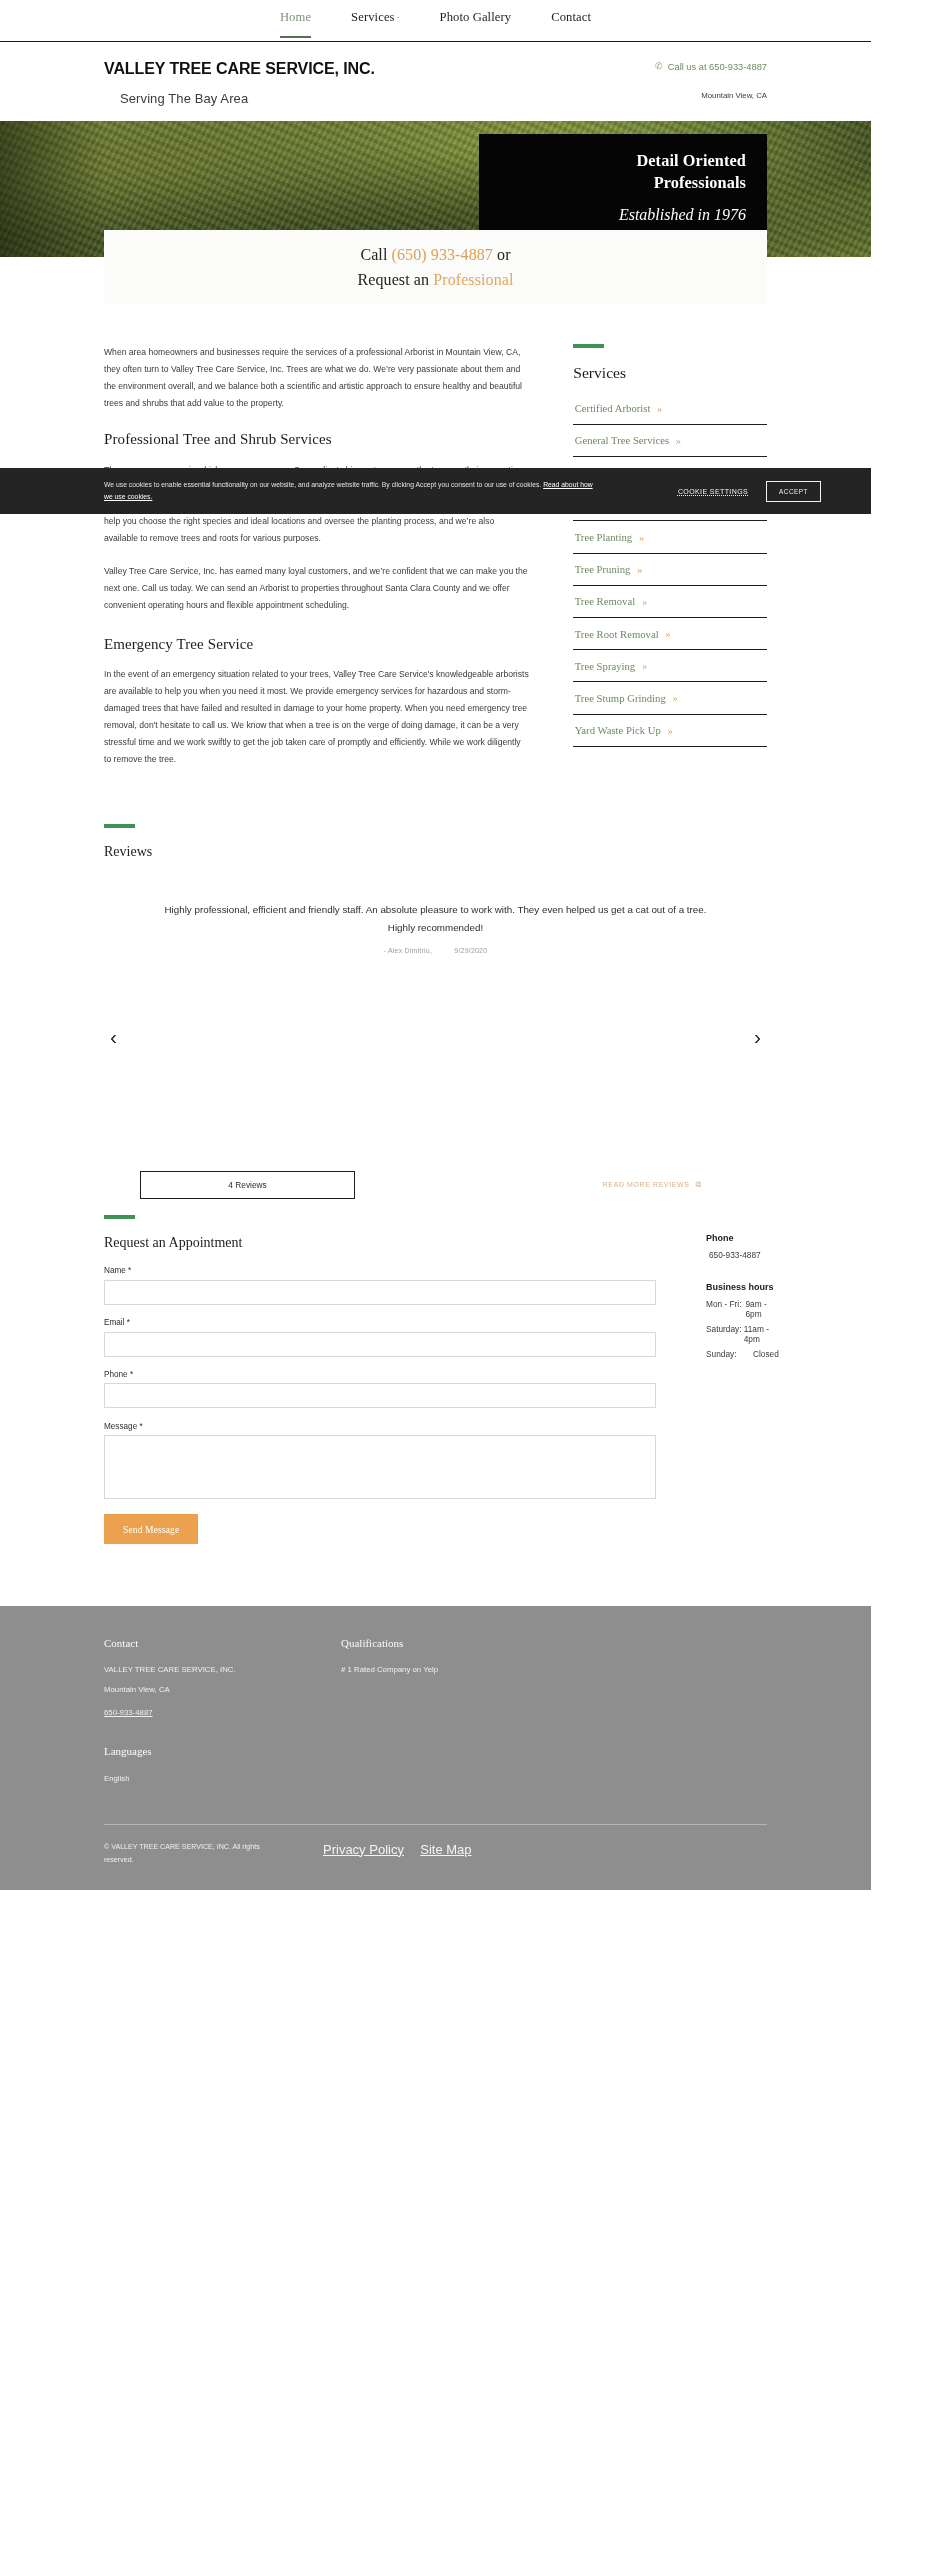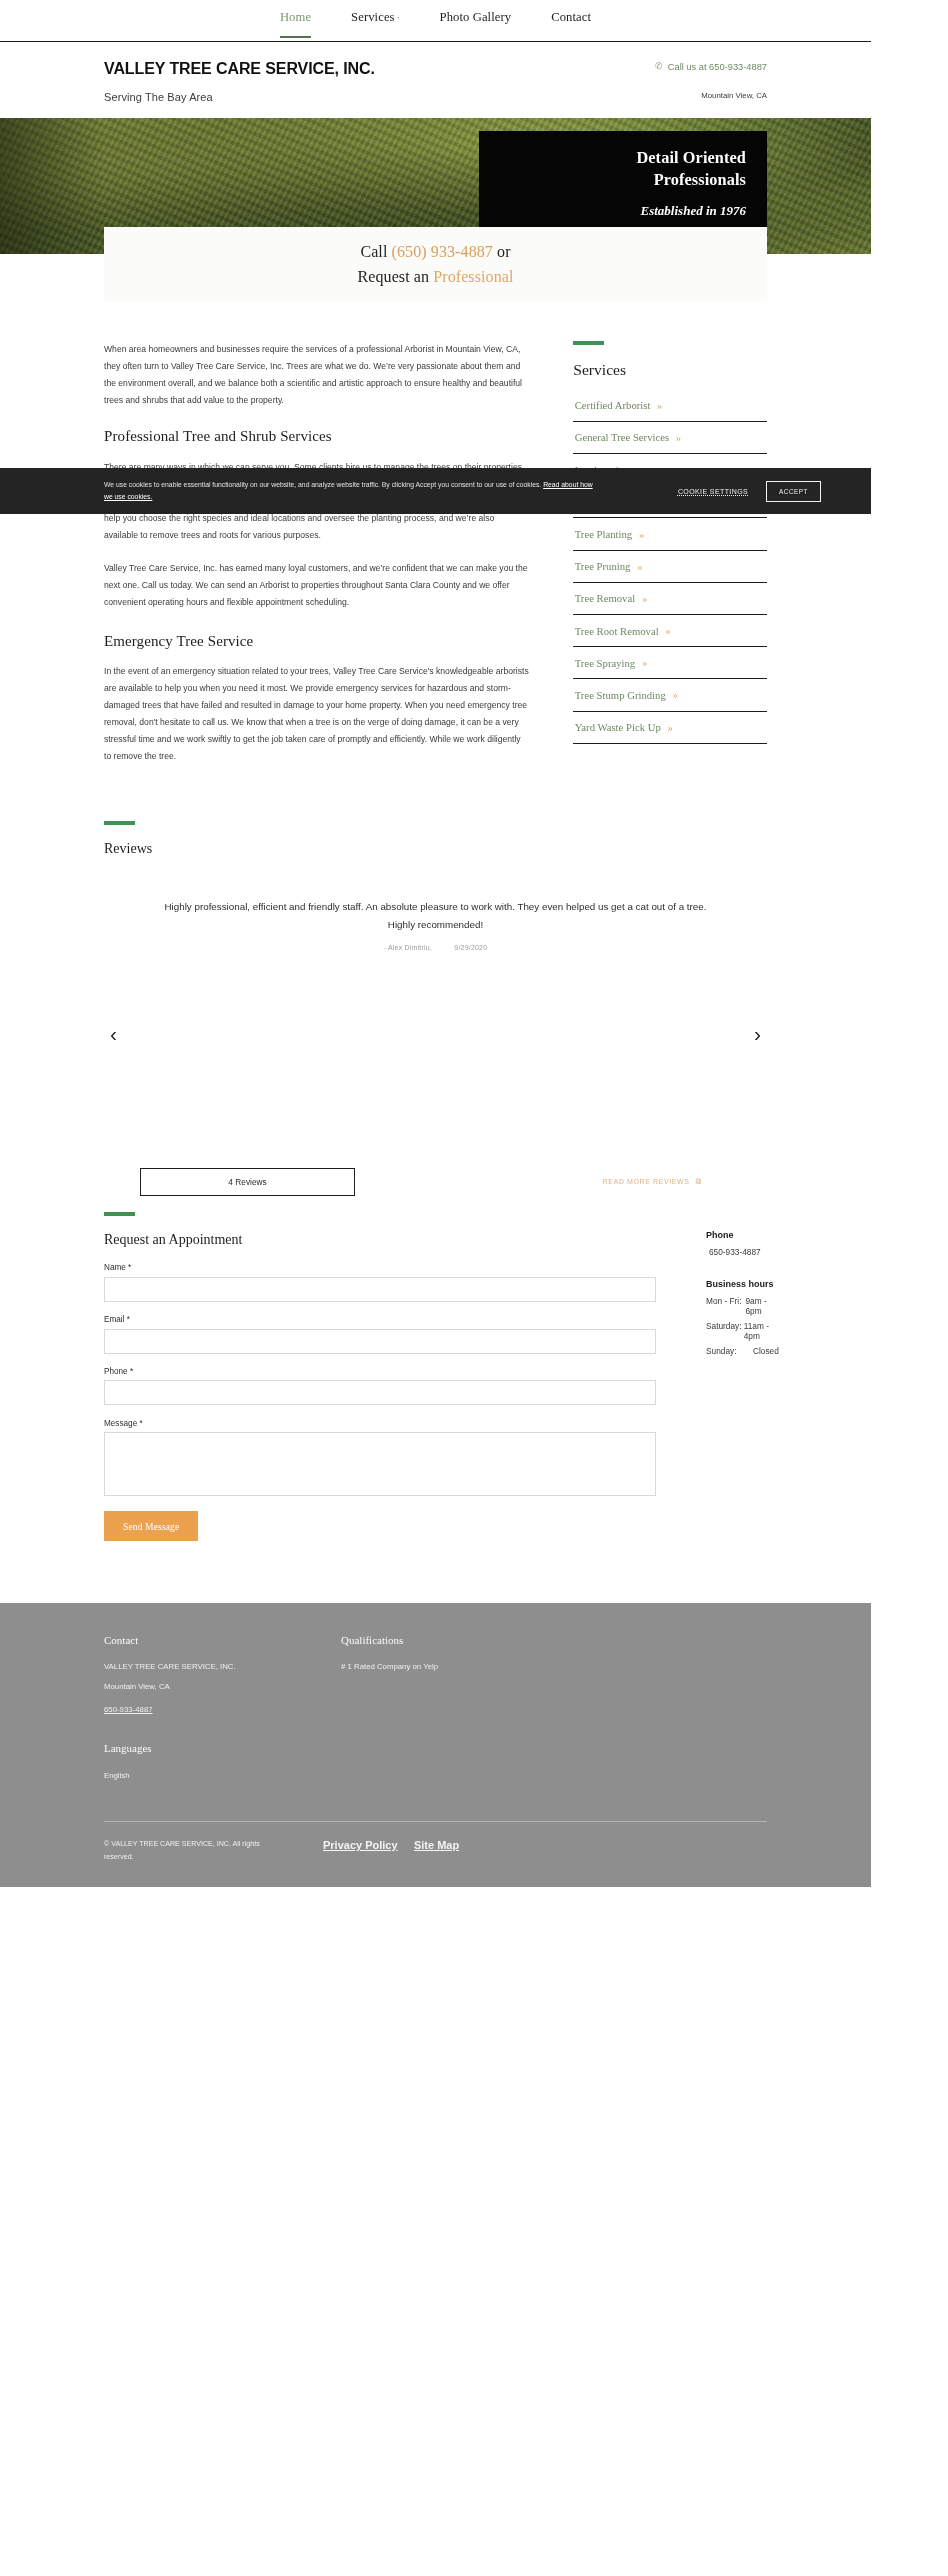--- a/index.html
+++ b/index.html
@@ -52,23 +52,24 @@
   }
   .brand-left .brand-title{
     font-family:"Liberation Sans", sans-serif;
     font-weight:bold;
     font-size:16px;
     letter-spacing:-0.1px;
     color:#111;
     margin:0 0 13.3px 0;
   }
   .brand-left .brand-tag{
-    font-size:11px;
+    font-size:13px;
     color:#3b3b3b;
     letter-spacing:0.1px;
+    margin-left:16px;
   }
   .brand-right { text-align:right; padding-top:2.2px;}
   .callus {
     font-size:9.3px;
     color:#6f8b63;
     display:flex;
     align-items:center;
     justify-content:flex-end;
     gap:5.2px;
     margin-bottom:19px;
@@ -118,22 +119,22 @@
   .hero-card .l1, .hero-card .l2{
     font-family:"Liberation Serif", serif;
     font-weight:bold;
     font-size:16.3px;
     line-height:22px;
     letter-spacing:0.1px;
   }
   .hero-card .l3{
     font-family:"Liberation Serif", serif;
     font-style:italic;
-    font-weight:bold;
-    font-size:13px;
+    font-weight:normal;
+    font-size:16px;
     margin-top:12px;
   }
 
   
   .callband-wrap{ position:relative; height:44px; }
   .callband{
     position:absolute;
     left:104px; right:104px;
     top:-27.4px;
     height:74px;
@@ -418,22 +419,22 @@
   .f-rule{ border-top:0.7px solid #b5b5b5; margin:33px 0 0 0; }
   .f-bottom{
     display:flex;
     padding:16.3px 0 22px 0;
     align-items:flex-start;
     gap:34px;
   }
   .f-copy{ font-size:7.1px; line-height:13.3px; color:#f0f0f0; width:185px; }
   .f-legal{ display:flex; gap:16.3px; padding-top:0.7px;}
   .f-legal span{
-    font-size:11px; color:#f4f4f4;
-    text-decoration:underline; cursor:pointer;font-weight:bold;
+    font-size:13px; color:#f4f4f4;
+    text-decoration:underline; cursor:pointer;
   }
 </style>
 </head>
 <body>
 
 <div class="page">
 
   <div class="topnav">
     <div class="topnav-inner">
       <div class="nav-item active">

